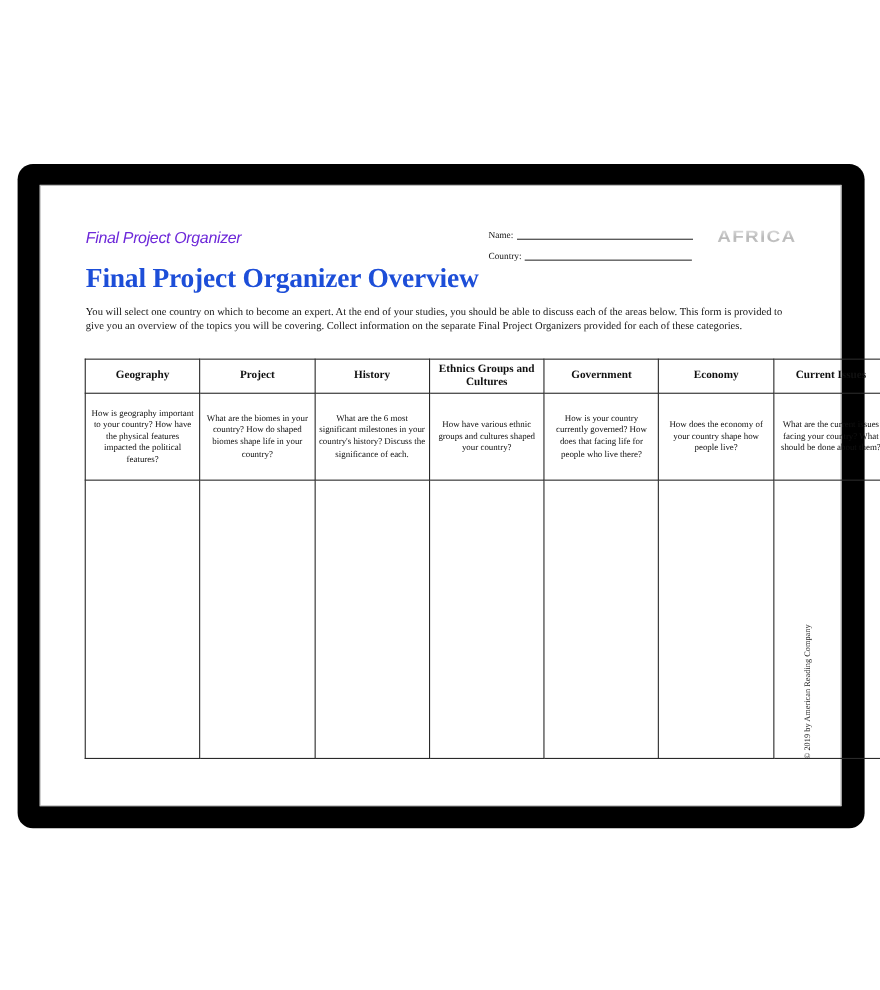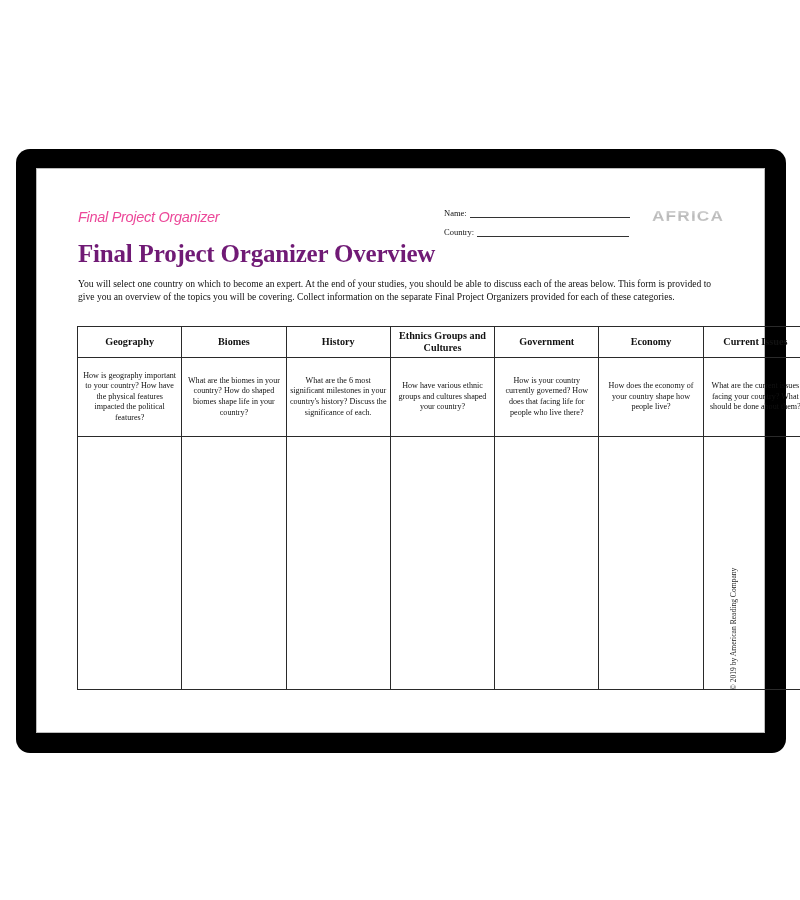--- a/index.html
+++ b/index.html
@@ -34,21 +34,21 @@
       box-shadow: inset 0 0 0 1px #bdbdbd;
     }
     .running-head {
       position: absolute;
       left: 78px;
       top: 209px;
       font-family: "Liberation Sans", "DejaVu Sans", sans-serif;
       font-style: italic;
       font-size: 14.5px;
       letter-spacing: -0.3px;
-      color: #ec4899;
+      color: #6d28d9;
       white-space: nowrap;
     }
     .field {
       position: absolute;
       left: 444px;
       font-size: 8.5px;
       color: #111111;
       white-space: nowrap;
       display: flex;
       align-items: flex-end;
@@ -80,21 +80,21 @@
       transform-origin: left center;
       white-space: nowrap;
     }
     .title {
       position: absolute;
       left: 78px;
       top: 240px;
       font-size: 25px;
       font-weight: bold;
       letter-spacing: -0.2px;
-      color: #701a75;
+      color: #1d4ed8;
       white-space: nowrap;
       margin: 0;
     }
     .intro {
       position: absolute;
       left: 78px;
       top: 278px;
       width: 640px;
       font-size: 9.6px;
       font-weight: normal;
@@ -164,21 +164,21 @@
 <div class="logo">AFRICA</div>
 
 <h1 class="title">Final Project Organizer Overview</h1>
 
 <p class="intro">You will select one country on which to become an expert. At the end of your studies, you should be able to discuss each of the areas below. This form is provided to give you an overview of the topics you will be covering. Collect information on the separate Final Project Organizers provided for each of these categories.</p>
 
 <table class="organizer">
   <tbody>
       <tr>
     <th>Geography</th>
-    <th>Biomes</th>
+    <th>Project</th>
     <th>History</th>
     <th>Ethnics Groups and Cultures</th>
     <th>Government</th>
     <th>Economy</th>
     <th>Current Issues</th>
   </tr>
   <tr>
     <td class="prompt">How is geography important to your country? How have the physical features impacted the political features?</td>
     <td class="prompt">What are the biomes in your country? How do shaped biomes shape life in your country?</td>
     <td class="prompt">What are the 6 most significant milestones in your country's history? Discuss the significance of each.</td>

